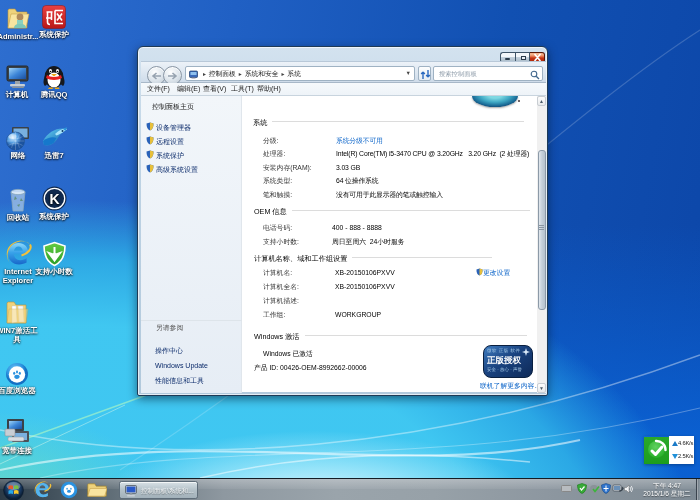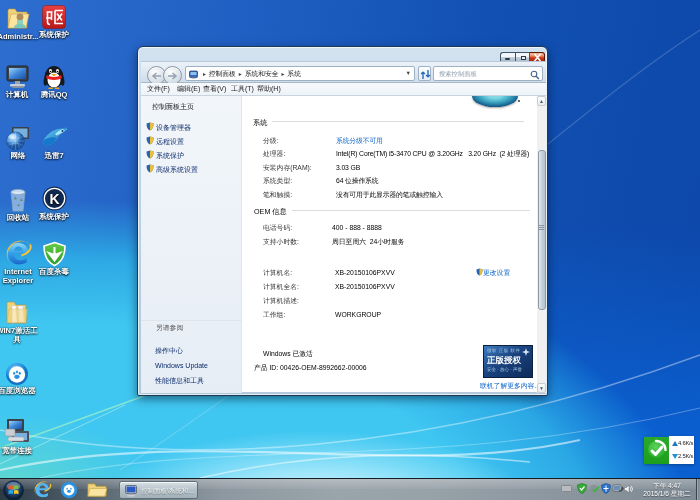--- a/index.html
+++ b/index.html
@@ -206,21 +206,21 @@
 <svg width="25" height="26" viewBox="0 0 25 26">
  <defs>
         <linearGradient id="bs1" x1="0" y1="0" x2="0" y2="1">
           <stop offset="0" stop-color="#66cc44"></stop>
           <stop offset="1" stop-color="#2a9c28"></stop>
         </linearGradient>
       </defs>
  <path d="M12.5,1.5 L23,5 C23,14 20,21 12.5,24.5 C5,21 2,14 2,5 Z" fill="url(#bs1)" stroke="#ffffff" stroke-width="1.6"></path>
  <path d="M12.5,6 L12.5,17 M12.5,19.5 L7,12 l5.5,2 l5.5,-2 Z" stroke="#fff" stroke-width="2" fill="#fff"></path>
 </svg>
-<div>百度杀毒</div>
+<div>支持小时数</div>
   </div>
 
 <div class="abs" style="left:137px;top:46px;width:411px;height:350px;
  background:linear-gradient(to bottom,#d3e2ef,#bfd4e5 30%,#b2c9dc);
  border:1px solid #1f3a55;border-radius:6px 6px 2px 2px;
  box-shadow:0 3px 10px rgba(0,20,40,.55), inset 0 0 0 1px rgba(255,255,255,.65);">
 
  <div class="abs" style="left:362px;top:5px;width:45px;height:11px;display:flex">
   <div style="width:15px;height:11px;background:linear-gradient(#f2f6fa 45%,#c2d0dc 50%,#a8bac8);border:1px solid #3e5468;border-right:none;border-radius:3px 0 0 3px;position:relative">
         <div style="position:absolute;left:4px;bottom:2px;width:5px;height:2px;background:#2a3a4a;border-radius:1px"></div>
@@ -309,31 +309,33 @@
    <div class="abs" style="left:276px;top:4.5px;width:2px;height:2px;background:#433;border-radius:50%"></div>
 
    <div class="abs" style="left:11px;top:22px;font-size:7.2px;color:#000">系统<span style="display:inline-block;vertical-align:3px;margin-left:5px;width:252px;border-top:1px solid #dcdcdc"></span></div>
    <div class="abs" style="left:21px;top:38px;font-size:6.8px;color:#333;line-height:13.5px;white-space:nowrap">分级:<br>处理器:<br>安装内存(RAM):<br>系统类型:<br>笔和触摸:</div>
    <div class="abs" style="left:94px;top:38px;font-size:6.8px;color:#000;line-height:13.5px;white-space:nowrap;letter-spacing:-.12px"><span style="color:#0862c8">系统分级不可用</span><br>Intel(R) Core(TM) i5-3470 CPU @ 3.20GHz&nbsp;&nbsp; 3.20 GHz&nbsp; (2 处理器)<br>3.03 GB<br>64 位操作系统<br>没有可用于此显示器的笔或触控输入</div>
 
    <div class="abs" style="left:12px;top:111.5px;font-size:7.2px;color:#000">OEM 信息<span style="display:inline-block;vertical-align:3px;margin-left:5px;width:238px;border-top:1px solid #dcdcdc"></span></div>
    <div class="abs" style="left:21px;top:125px;font-size:6.8px;color:#333;line-height:14px;white-space:nowrap">电话号码:<br>支持小时数:</div>
    <div class="abs" style="left:90px;top:125px;font-size:6.8px;color:#000;line-height:14px;white-space:nowrap">400 - 888 - 8888<br>周日至周六&nbsp; 24小时服务</div>
 
+   <div class="abs" style="left:12px;top:158px;font-size:7.2px;color:#000">计算机名称、域和工作组设置<span style="display:inline-block;vertical-align:3px;margin-left:5px;width:140px;border-top:1px solid #dcdcdc"></span></div>
    <div class="abs" style="left:21px;top:170.5px;font-size:6.8px;color:#333;line-height:14px;white-space:nowrap">计算机名:<br>计算机全名:<br>计算机描述:<br>工作组:</div>
    <div class="abs" style="left:93px;top:170.5px;font-size:6.8px;color:#000;line-height:14px;white-space:nowrap">XB-20150106PXVV<br>XB-20150106PXVV<br><br>WORKGROUP</div>
    <div class="abs" style="left:234px;top:172px;font-size:6.8px;color:#0862c8;white-space:nowrap"><svg width="7" height="8" viewBox="0 0 8 9" style="vertical-align:-1px">
             <path d="M4,.5 L7.5,1.5 C7.5,5 6.5,7.5 4,8.5 C1.5,7.5 .5,5 .5,1.5 Z" fill="#2a62b8"></path>
             <path d="M4,.5 L7.5,1.5 C7.5,5 6.5,7.5 4,8.5 Z" fill="#e8c03a"></path>
           </svg>更改设置</div>
 
+   <div class="abs" style="left:12px;top:236px;font-size:7.2px;color:#000">Windows 激活<span style="display:inline-block;vertical-align:3px;margin-left:5px;width:222px;border-top:1px solid #dcdcdc"></span></div>
    <div class="abs" style="left:21px;top:253px;font-size:6.8px;color:#000">Windows 已激活</div>
    <div class="abs" style="left:12px;top:267px;font-size:6.8px;color:#000">产品 ID: 00426-OEM-8992662-00006</div>
 
-   <div class="abs" style="left:241px;top:249.5px;width:50px;height:33px;background:linear-gradient(145deg,#3f7cc0,#1a4380 45%,#0e2a58);border:1px solid #0a2040;border-radius:0;overflow:hidden">
+   <div class="abs" style="left:241px;top:249.5px;width:50px;height:33px;background:linear-gradient(145deg,#3f7cc0,#1a4380 45%,#0e2a58);border:1px solid #0a2040;border-radius:8px;overflow:hidden">
      <div style="position:absolute;left:3px;top:2px;font-size:4.5px;color:#a8cce8;letter-spacing:.5px">微软 正版 软件</div>
      <svg style="position:absolute;right:2px;top:2px" width="8" height="8" viewBox="0 0 10 10">
             <path d="M5,0 L6.2,3.8 L10,5 L6.2,6.2 L5,10 L3.8,6.2 L0,5 L3.8,3.8 Z" fill="#d8e8f8"></path>
           </svg>
      <div style="position:absolute;left:3px;top:9px;font-size:8.5px;color:#fff;font-weight:bold">正版授权</div>
      <div style="position:absolute;left:3px;top:21px;font-size:4.5px;color:#a8cce8">安全 · 放心 · 声誉</div>
    </div>
    <div class="abs" style="left:238px;top:285.5px;font-size:6.8px;color:#0862c8;white-space:nowrap">联机了解更多内容...</div>
   </div>
 

